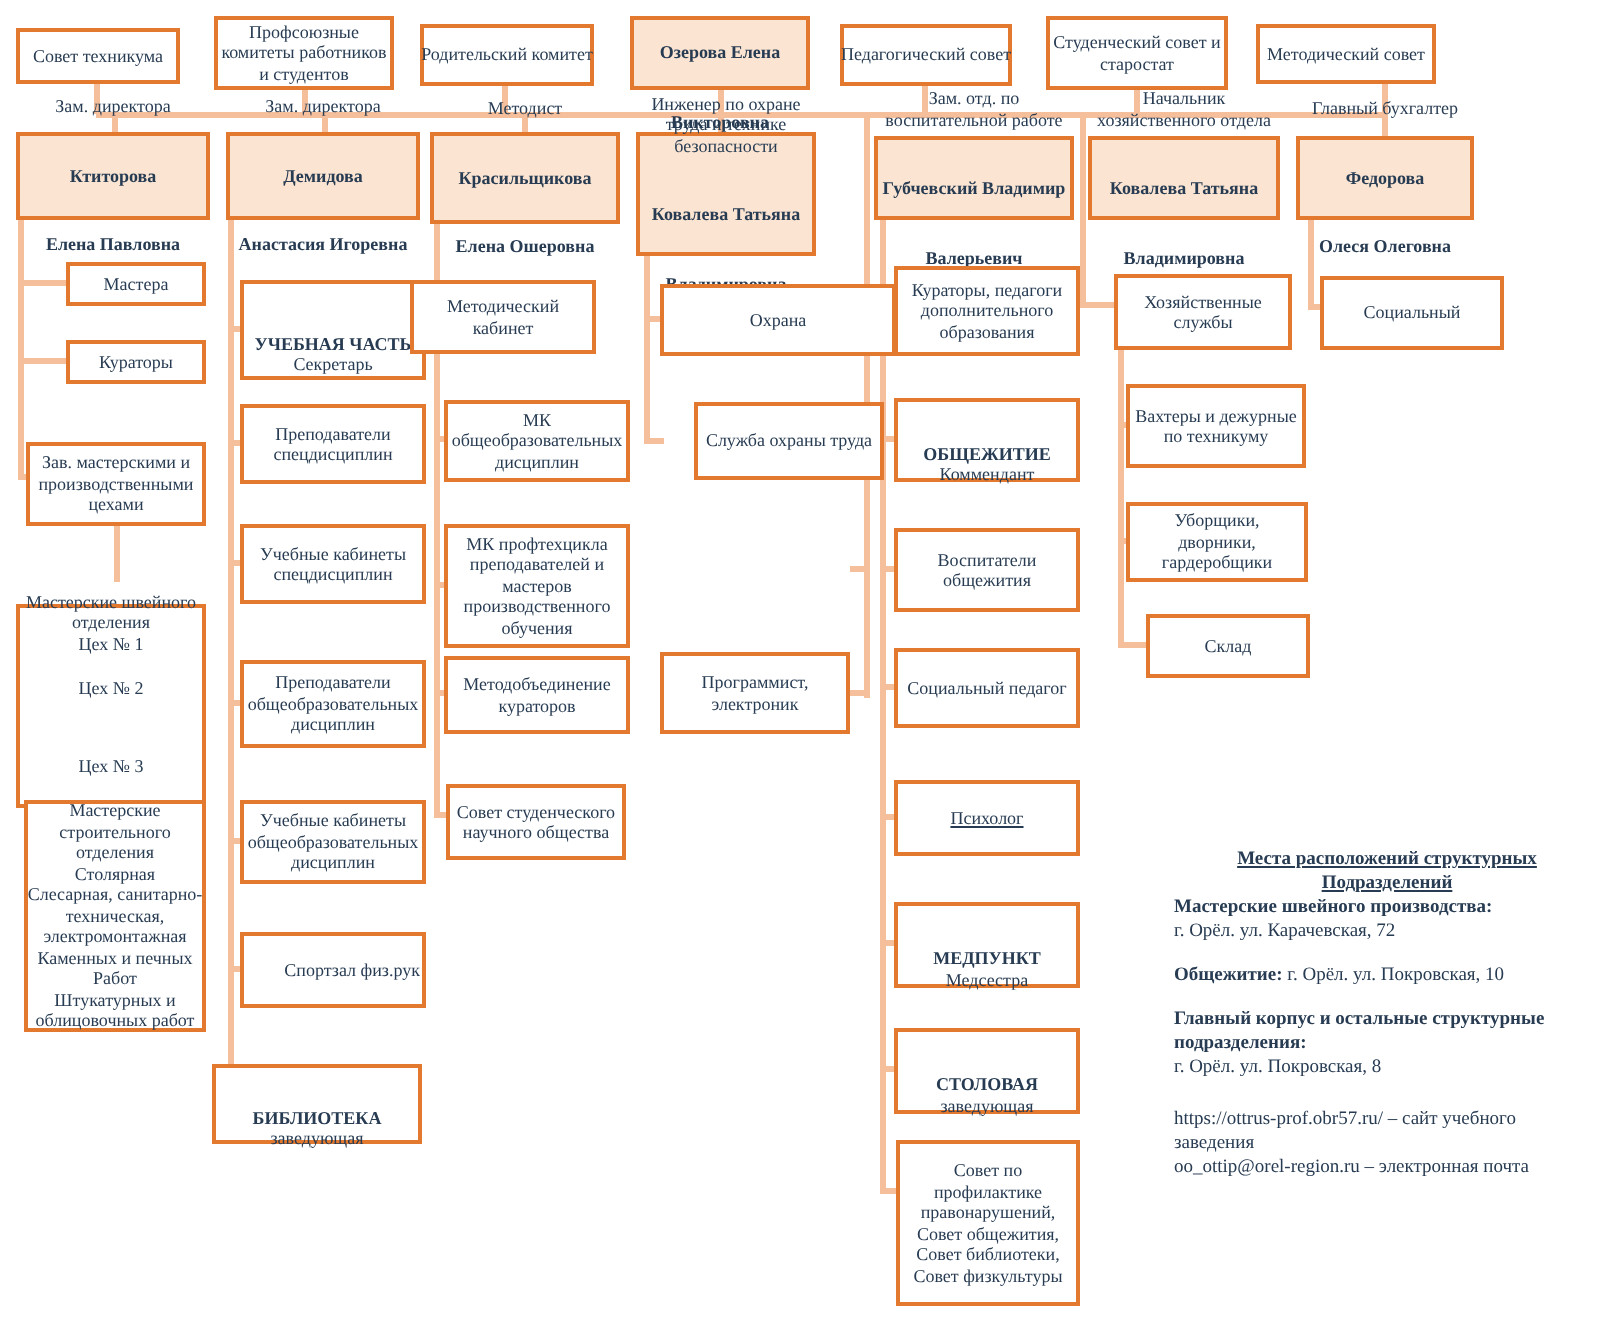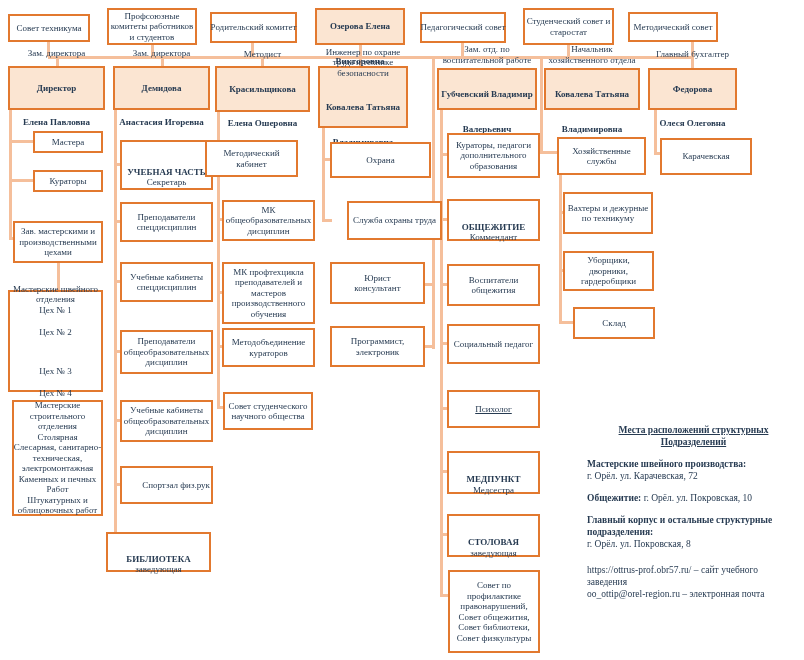--- a/index.html
+++ b/index.html
@@ -16,21 +16,21 @@
     display:flex;flex-direction:column;justify-content:center;align-items:center;
     text-align:center;padding:2px 1px;
   }
   .box.shaded{background:#fbe5d2;}
   .box .ln{font-size:9px;line-height:10.5px;white-space:nowrap;}
   .box .ln.b{font-weight:bold;margin-top:24px;}
   .info{
     position:absolute;left:587px;top:424px;width:213px;
     font-size:9.5px;line-height:12px;text-align:left;
   }
-  .info .info-title{font-weight:bold;text-decoration:underline;text-align:center;margin-bottom:10px;}
+  .info .info-title{font-weight:bold;text-decoration:underline;text-align:center;}
   .info .b{font-weight:bold;}
   .info .blk{display:block;}
   .info .sec{margin:0 0 10px 0;}
   .info .links{margin-top:14px;}
 </style>
 </head>
 <body>
 
 <div id="stage">
     <div class="cline" style="left: 654px; top: 152px; width: 10px; height: 3px;"></div>
@@ -131,21 +131,21 @@
     </div>
     <div class="box" style="left: 523px; top: 8px; width: 91px; height: 37px;">
       <div class="ln">Студенческий совет и</div>
       <div class="ln">старостат</div>
     </div>
     <div class="box" style="left: 628px; top: 12px; width: 90px; height: 30px;">
       <div class="ln">Методический совет</div>
     </div>
     <div class="box shaded" style="left: 8px; top: 66px; width: 97px; height: 44px;">
       <div class="ln">Зам. директора</div>
-      <div class="ln b">Директор</div>
+      <div class="ln b">Ктиторова</div>
       <div class="ln b">Елена Павловна</div>
     </div>
     <div class="box shaded" style="left: 113px; top: 66px; width: 97px; height: 44px;">
       <div class="ln">Зам. директора</div>
       <div class="ln b">Демидова</div>
       <div class="ln b">Анастасия Игоревна</div>
     </div>
     <div class="box shaded" style="left: 215px; top: 66px; width: 95px; height: 46px;">
       <div class="ln">Методист</div>
       <div class="ln b">Красильщикова</div>
@@ -179,21 +179,21 @@
       <div class="ln">Мастера</div>
     </div>
     <div class="box" style="left: 33px; top: 170px; width: 70px; height: 22px;">
       <div class="ln">Кураторы</div>
     </div>
     <div class="box" style="left: 13px; top: 221px; width: 90px; height: 42px;">
       <div class="ln">Зав. мастерскими и</div>
       <div class="ln">производственными</div>
       <div class="ln">цехами</div>
     </div>
-    <div class="box" style="left: 8px; top: 290px; width: 95px; height: 102px;">
+    <div class="box" style="left: 8px; top: 302px; width: 95px; height: 102px;">
       <div class="ln">Мастерские швейного</div>
       <div class="ln">отделения</div>
       <div class="ln">Цех № 1</div>
       <div class="ln" style="margin-top: 12px;">Цех № 2</div>
       <div class="ln" style="margin-top: 28px;">Цех № 3</div>
       <div class="ln" style="margin-top: 12px;">Цех № 4</div>
     </div>
     <div class="box" style="left: 12px; top: 400px; width: 91px; height: 116px;">
       <div class="ln">Мастерские</div>
       <div class="ln">строительного</div>
@@ -253,29 +253,25 @@
       <div class="ln">обучения</div>
     </div>
     <div class="box" style="left: 222px; top: 328px; width: 93px; height: 39px;">
       <div class="ln">Методобъединение</div>
       <div class="ln">кураторов</div>
     </div>
     <div class="box" style="left: 223px; top: 392px; width: 90px; height: 38px;">
       <div class="ln">Совет студенческого</div>
       <div class="ln">научного общества</div>
     </div>
-    <div class="box" style="left: 330px; top: 142px; width: 101px; height: 36px;">
+    <div class="box" style="left: 330px; top: 142px; width: 118px; height: 36px;">
       <div class="ln">Охрана</div>
     </div>
     <div class="box" style="left: 347px; top: 201px; width: 95px; height: 39px;">
       <div class="ln">Служба охраны труда</div>
-    </div>
-    <div class="box" style="left: 330px; top: 262px; width: 95px; height: 42px;">
-      <div class="ln">Юрист</div>
-      <div class="ln">консультант</div>
     </div>
     <div class="box" style="left: 330px; top: 326px; width: 95px; height: 41px;">
       <div class="ln">Программист,</div>
       <div class="ln">электроник</div>
     </div>
     <div class="box" style="left: 447px; top: 133px; width: 93px; height: 45px;">
       <div class="ln">Кураторы, педагоги</div>
       <div class="ln">дополнительного</div>
       <div class="ln">образования</div>
     </div>
@@ -319,15 +315,15 @@
     </div>
     <div class="box" style="left: 563px; top: 251px; width: 91px; height: 40px;">
       <div class="ln">Уборщики,</div>
       <div class="ln">дворники,</div>
       <div class="ln">гардеробщики</div>
     </div>
     <div class="box" style="left: 573px; top: 307px; width: 82px; height: 32px;">
       <div class="ln">Склад</div>
     </div>
     <div class="box" style="left: 660px; top: 138px; width: 92px; height: 37px;">
-      <div class="ln">Карачевская</div>
+      <div class="ln">Социальный</div>
     </div>
   </div>
 
 </body></html>

